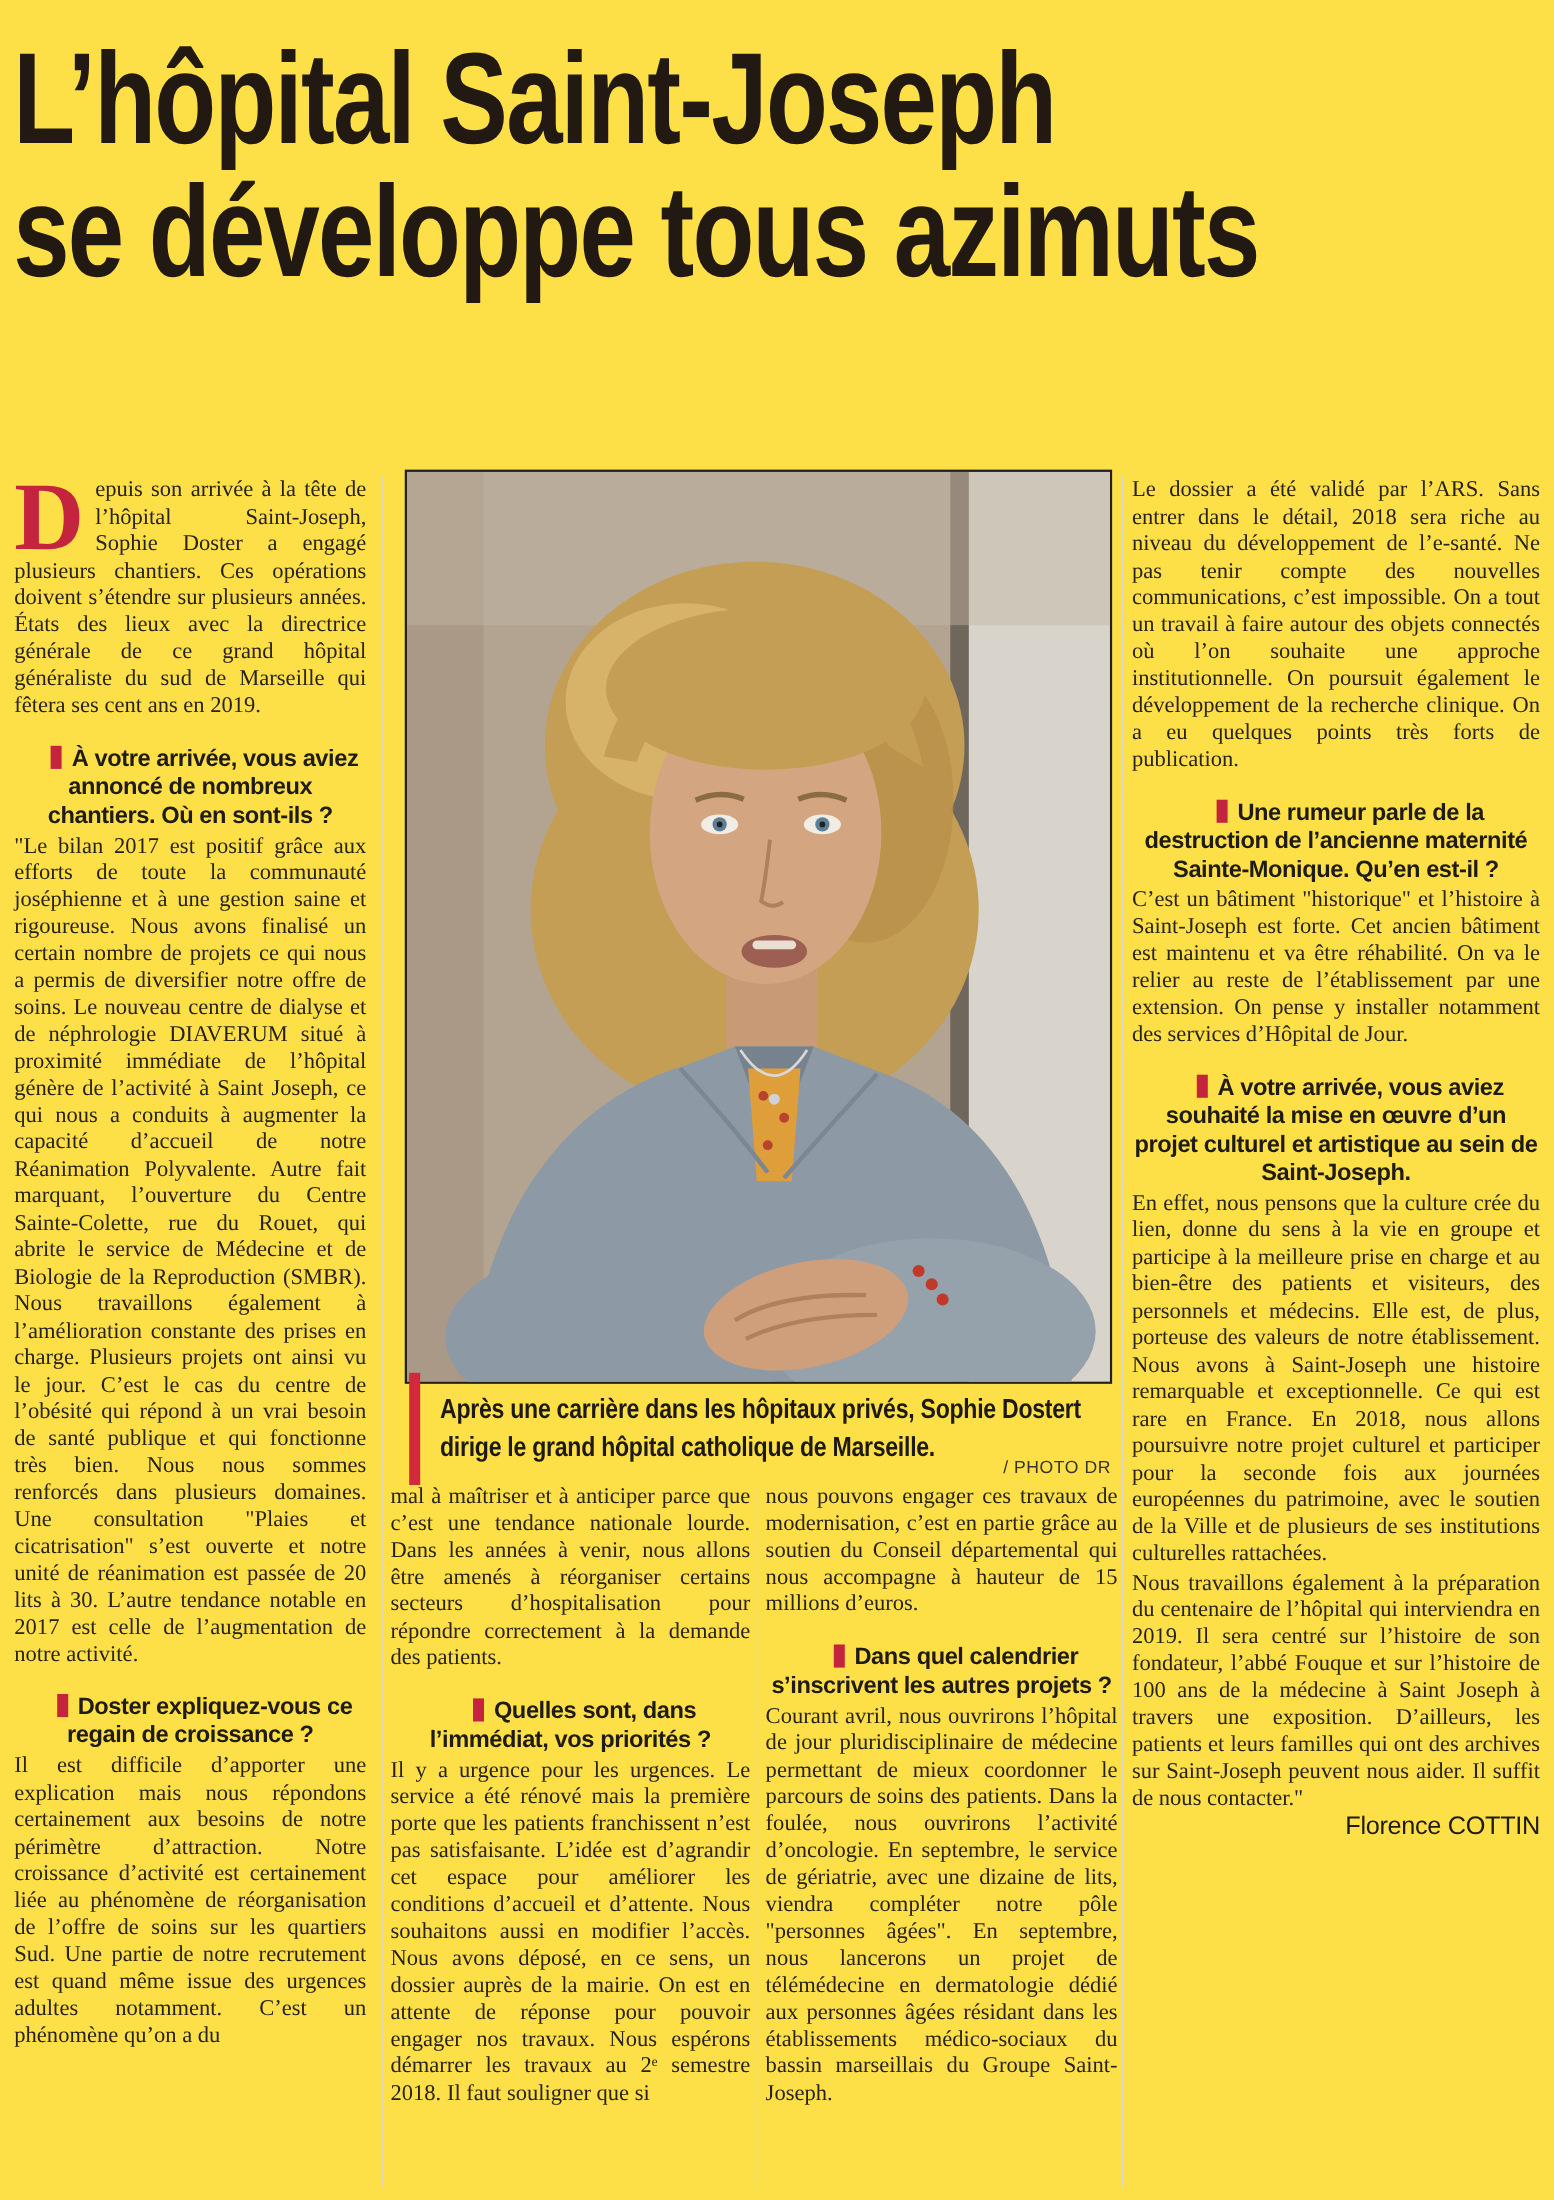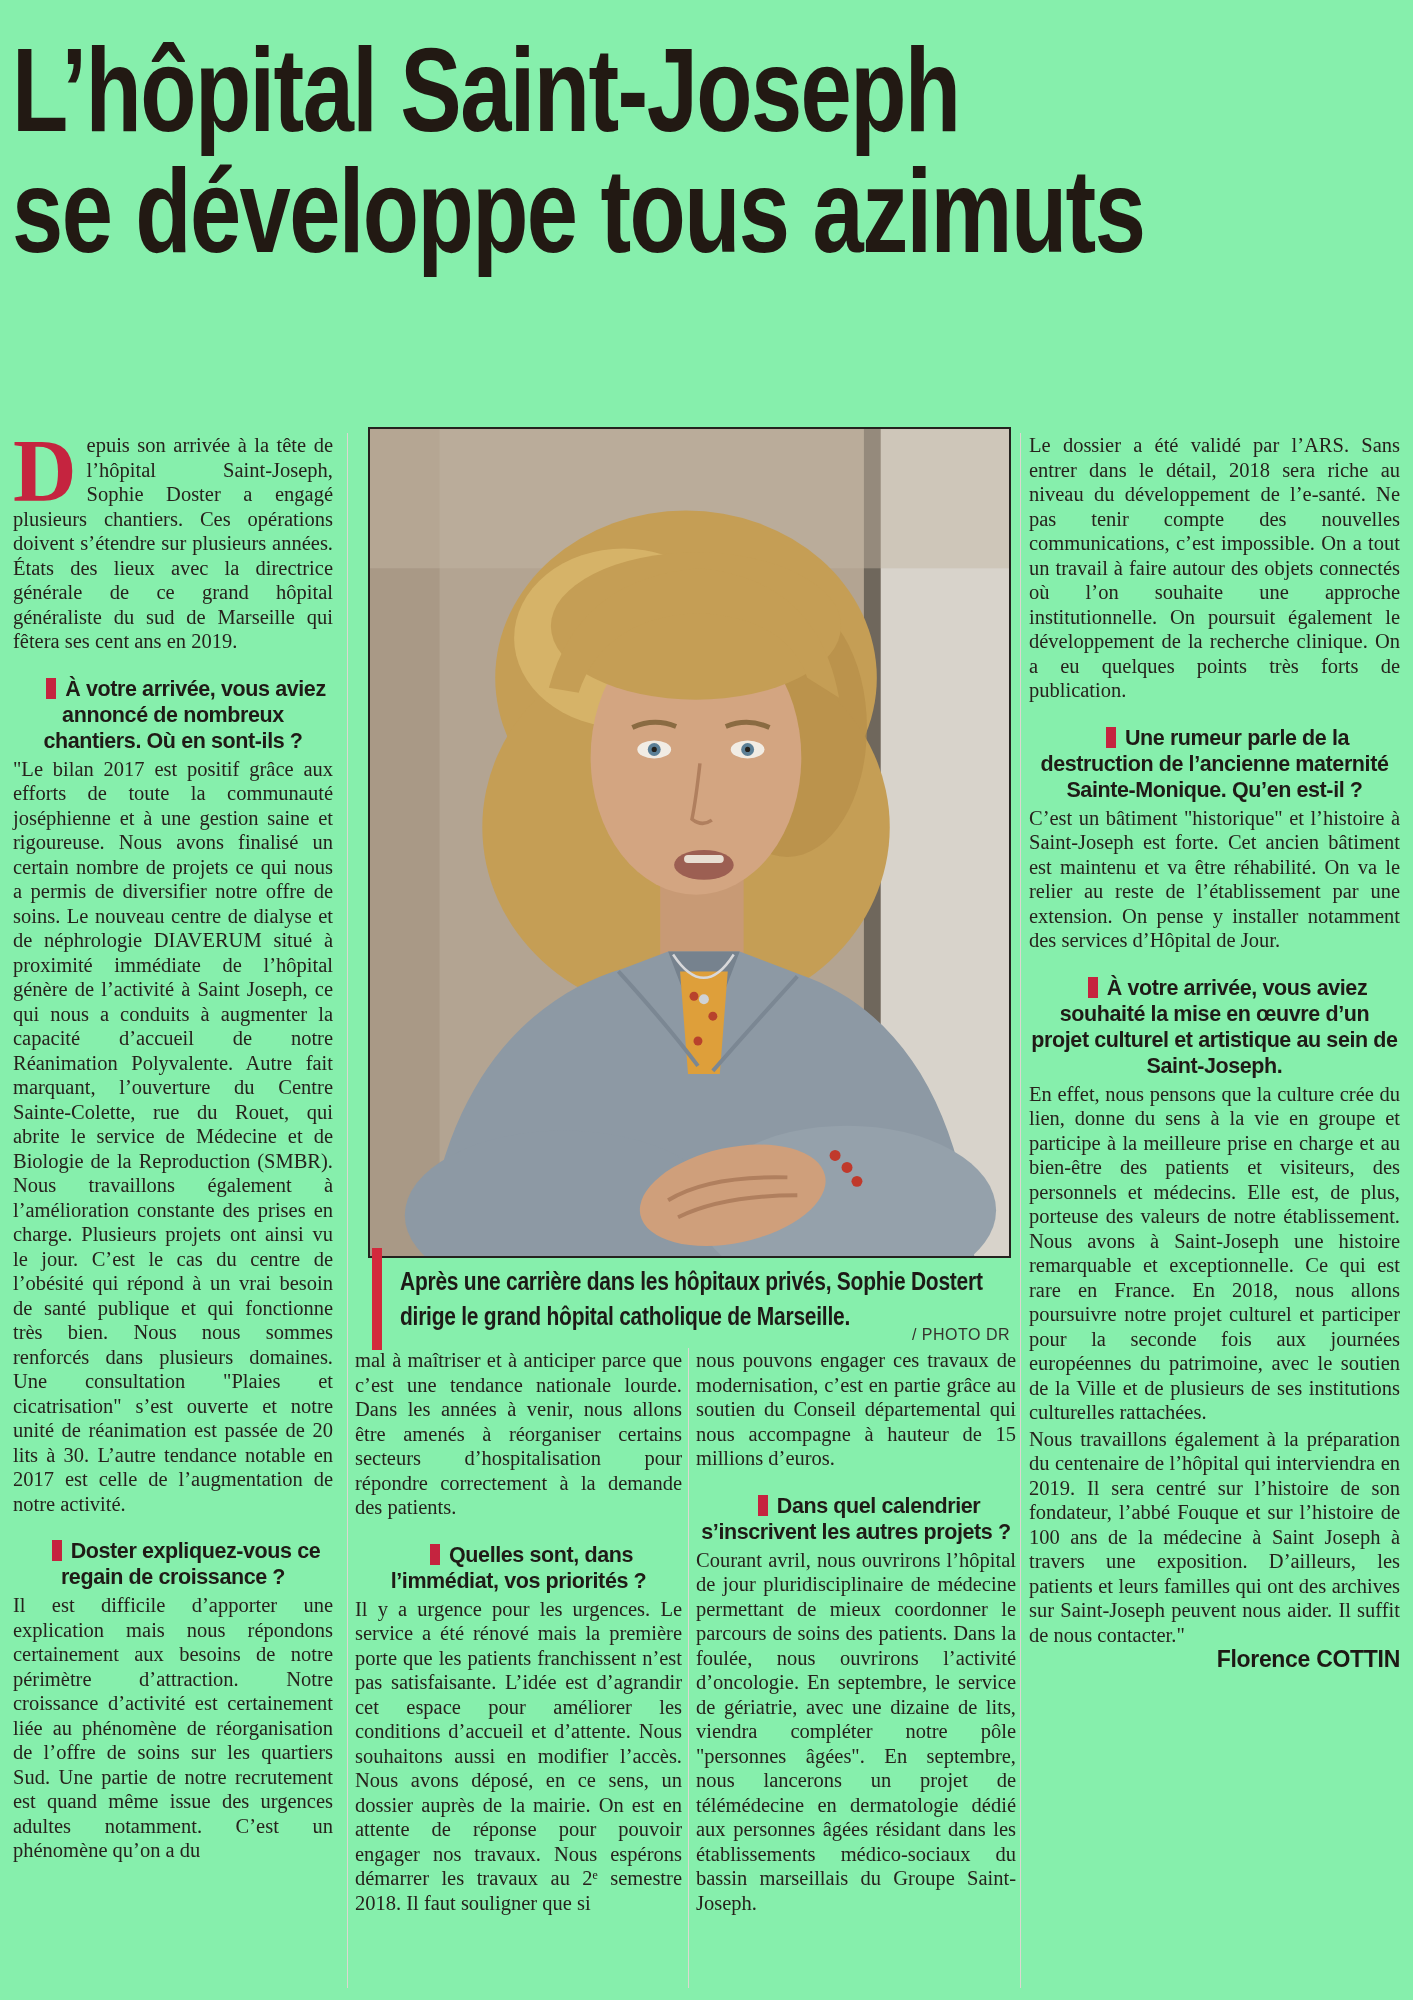--- a/index.html
+++ b/index.html
@@ -1,16 +1,16 @@
 <!DOCTYPE html>
 <html lang="fr"><head>
 <meta charset="utf-8">
 <style>
   html,body{margin:0;padding:0;background:#8a8880;}
-  .page{position:relative;width:1413px;height:2000px;margin:0 auto;background:#86efac;
+  .page{position:relative;width:1413px;height:2000px;margin:0 auto;background:#fde047;
         overflow:hidden;font-family:"Liberation Serif",serif;color:#27221c;}
 
   
   .headline{position:absolute;left:12px;top:30px;width:1700px;
             font-family:"Liberation Sans",sans-serif;font-weight:700;
             font-size:118px;line-height:121px;letter-spacing:-2px;color:#221913;
             transform:scaleX(.78);transform-origin:left top;white-space:nowrap;}
   .standfirst{position:absolute;left:12px;top:322px;width:1400px;
               font-size:41px;line-height:53px;color:#1e1914;}
   .standfirst .sline{white-space:nowrap;}
@@ -27,21 +27,21 @@
   .col4{left:1029px;top:433px;width:371px;}
   .q{font-family:"Liberation Sans",sans-serif;font-weight:700;font-size:21.5px;
      line-height:26px;letter-spacing:-.4px;text-align:center;color:#1f1b16;
      margin:22px 0 3px 0 !important;text-indent:26px;}
   .q .bullet{display:inline-block;width:10px;height:21px;background:#c5243f;
              margin-right:9px;vertical-align:-3px;}
   .dropcap{float:left;font-weight:700;font-size:88px;line-height:70px;
            color:#c5243f;padding:3px 10px 0 0;}
   .pbreak{margin-top:2px !important;}
   .byline{margin-top:6px;text-align:right;font-family:"Liberation Sans",sans-serif;
-          font-weight:700;font-size:23px;letter-spacing:-.3px;color:#1d1914;}
+          font-weight:400;font-size:23px;letter-spacing:-.3px;color:#1d1914;}
 
   
   .rule{position:absolute;width:1px;background:#dcd8d1;}
   .rule1{left:347px;top:433px;height:1555px;}
   .rule2{left:688px;top:1348px;height:640px;}
   .rule3{left:1020px;top:433px;height:1555px;}
 
   
   .photo{position:absolute;left:368px;top:427px;width:643px;height:831px;
          background:#b3a492;border:2px solid #24221e;box-sizing:border-box;}

